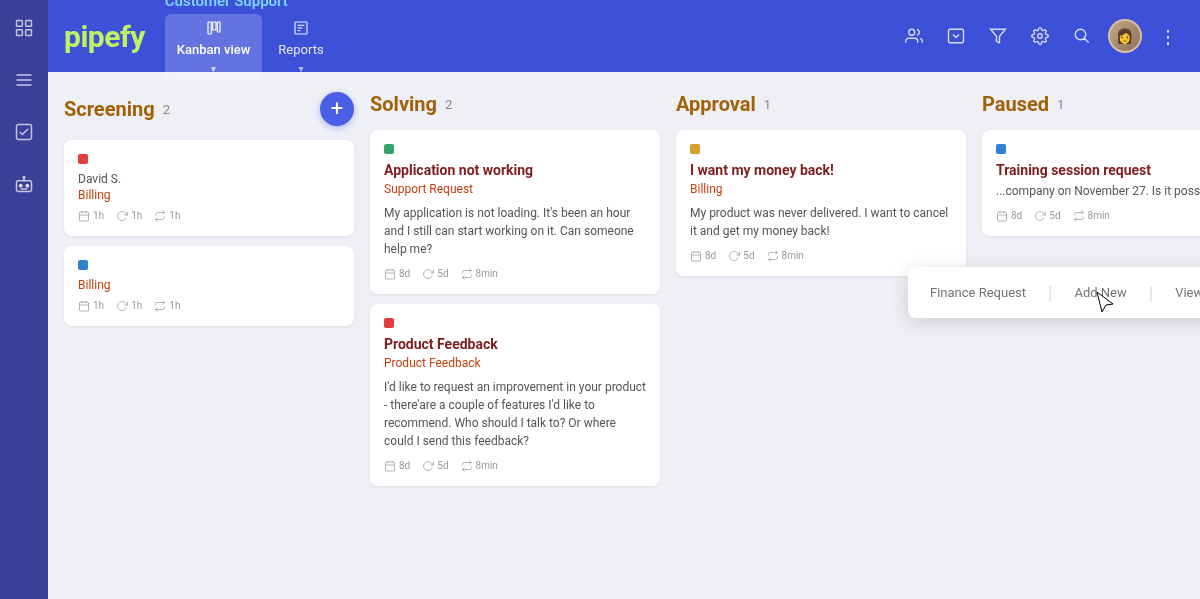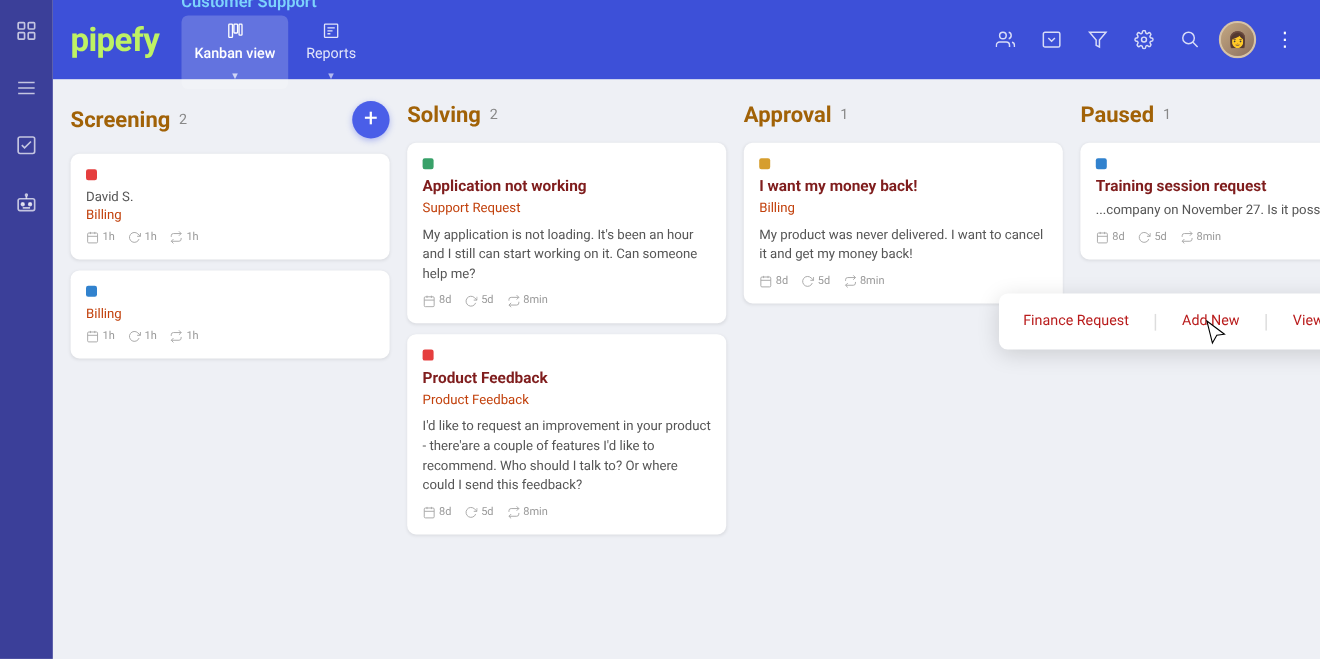--- a/index.html
+++ b/index.html
@@ -254,21 +254,21 @@
       box-shadow: 0 4px 20px rgba(0,0,0,0.15);
       padding: 14px 16px;
       display: flex;
       align-items: center;
       gap: 16px;
       z-index: 100;
       white-space: nowrap;
     }
     .tooltip-option {
       font-size: 13px;
-      color: #b91c1c;
+      color: #737373;
       cursor: pointer;
       padding: 4px 6px;
       border-radius: 4px;
     }
     .tooltip-separator {
       color: #ddd;
       font-size: 18px;
     }
 
     

